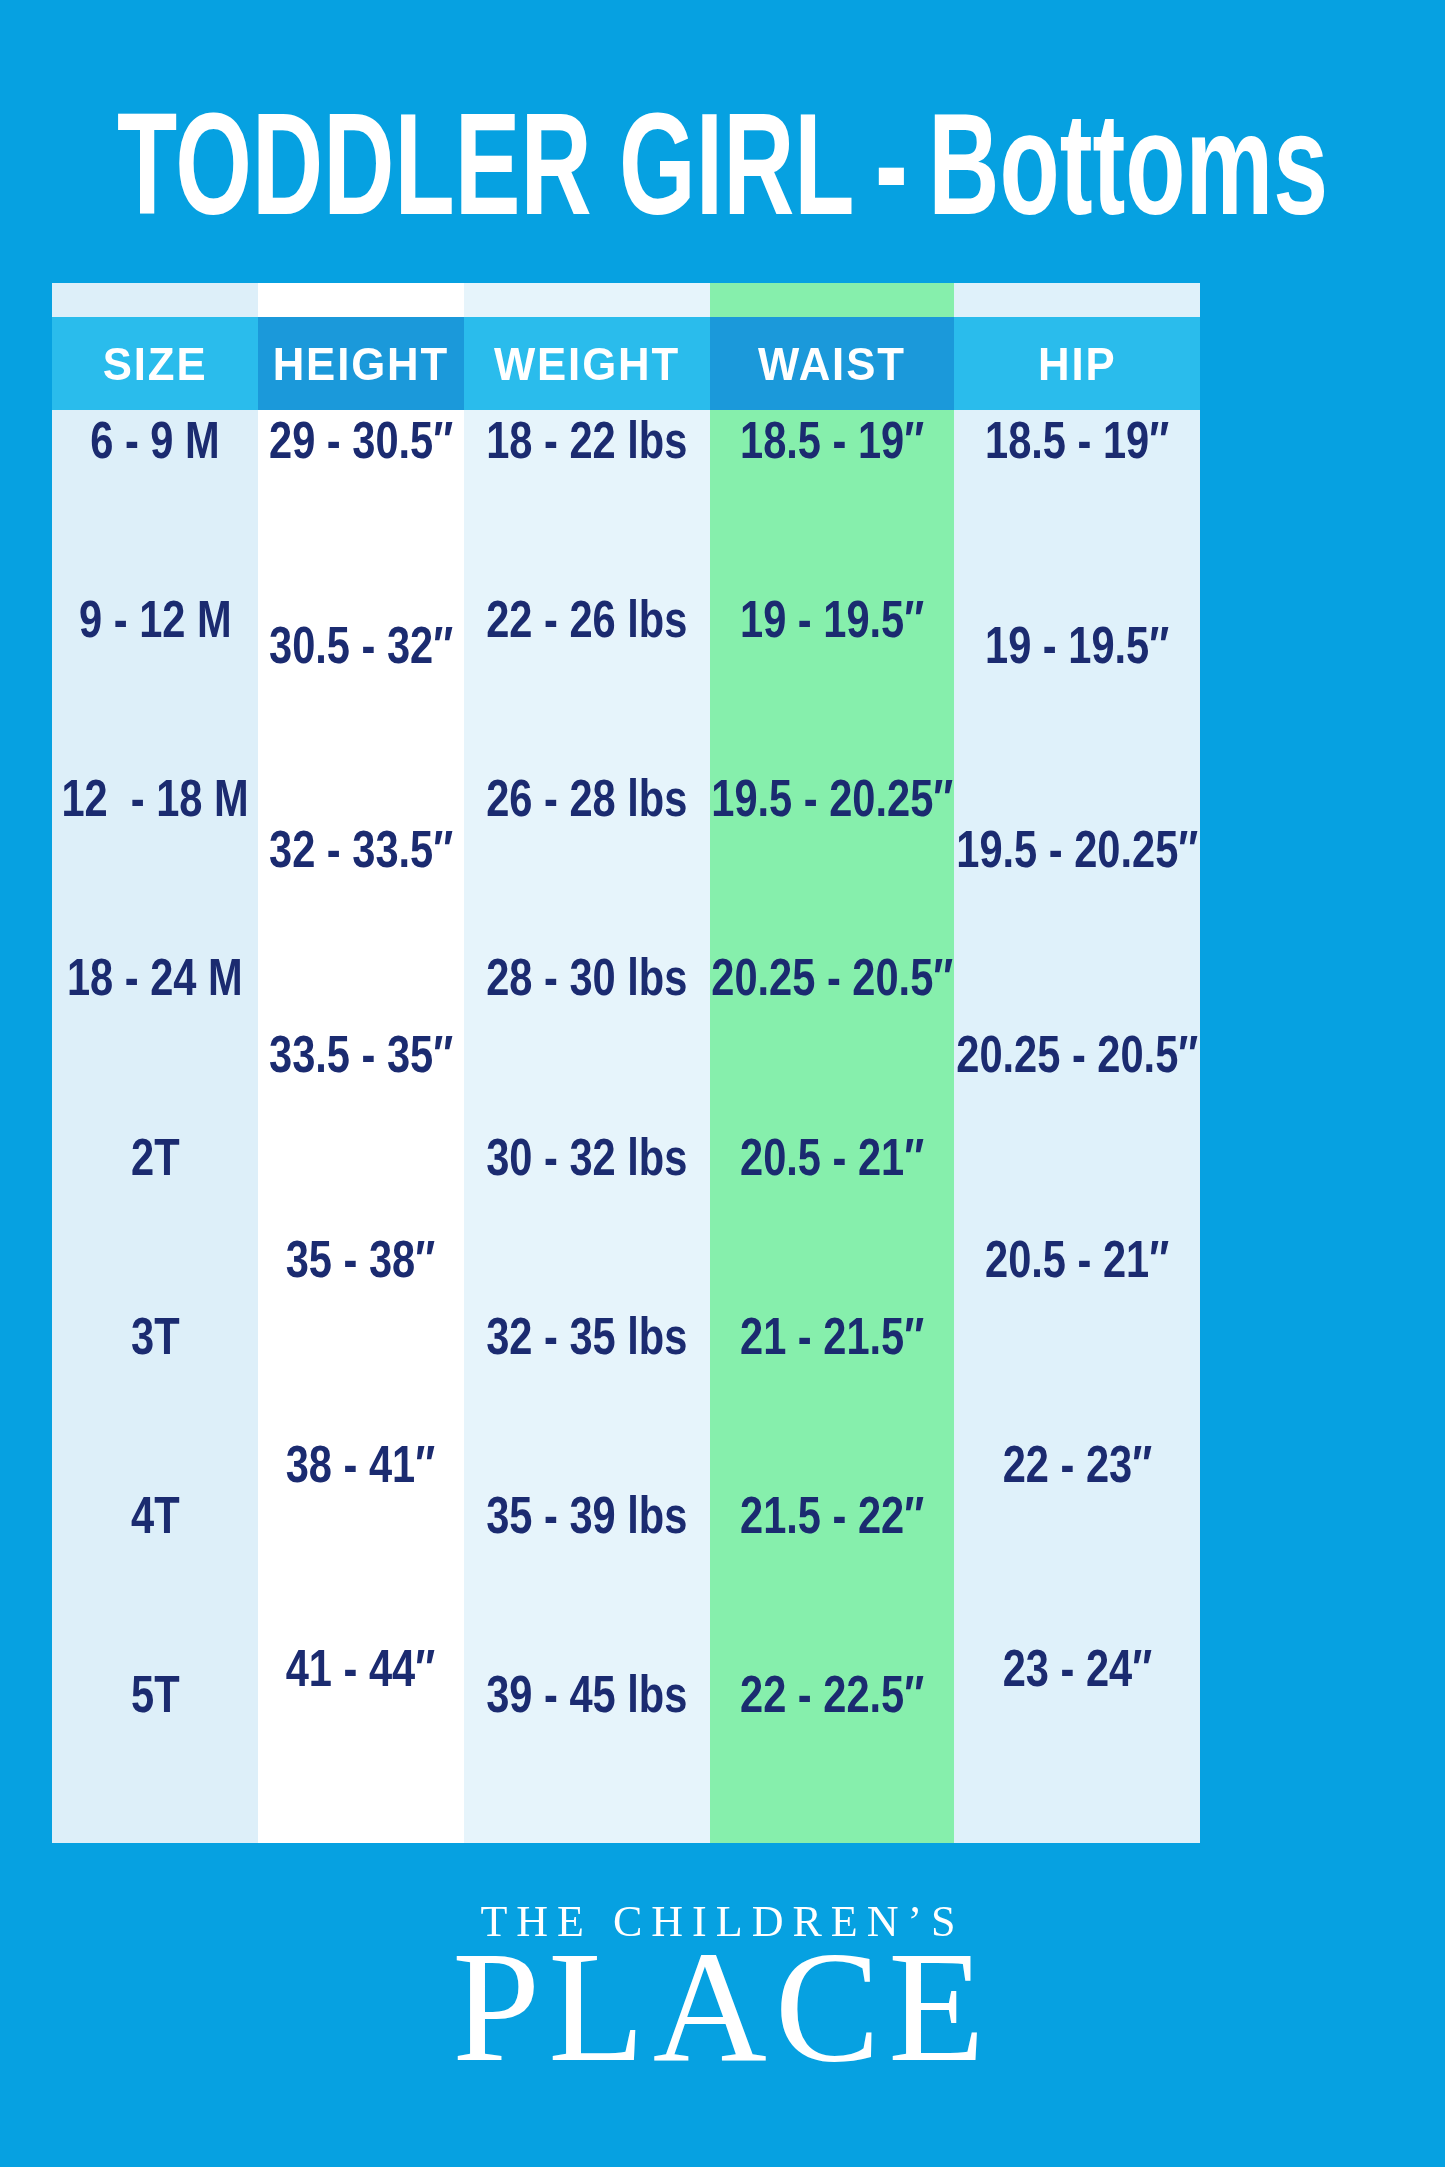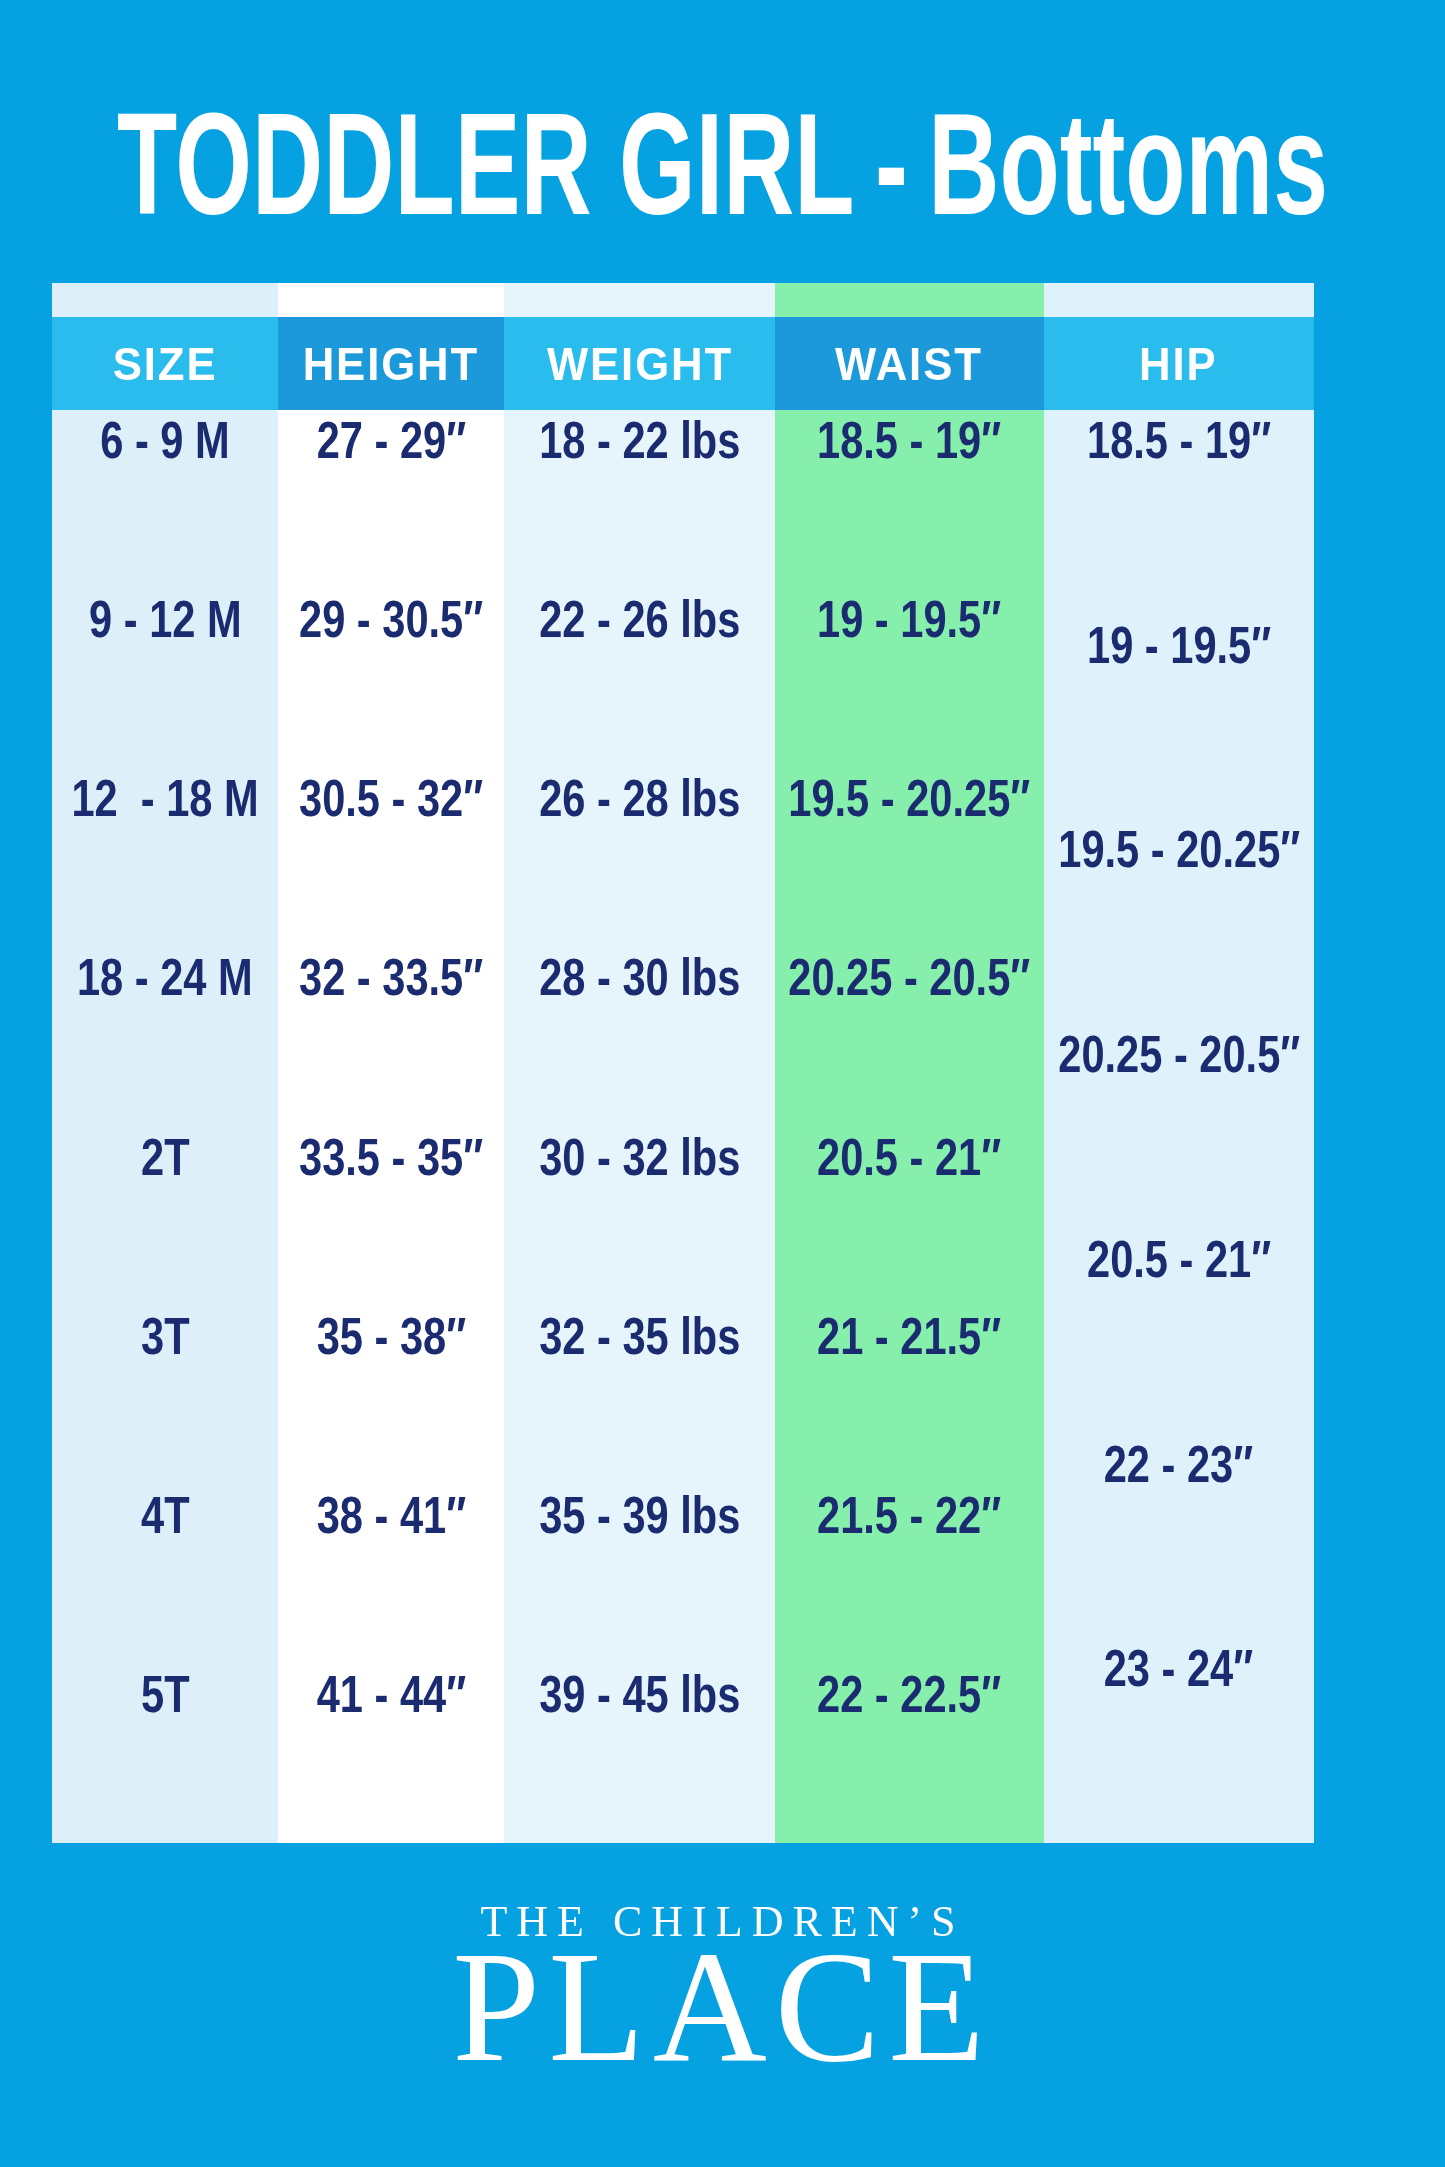--- a/index.html
+++ b/index.html
@@ -26,21 +26,21 @@
     font-size: 145px; line-height: 1; font-weight: 700;
     transform: scaleX(0.68); transform-origin: center;
     white-space: nowrap;
   }
   .title .sub { font-weight: 700; }
 
   
   .table {
     position: absolute;
     left: 52px; top: 283px;
-    width: 1262px; height: 1560px;
+    width: 1148px; height: 1560px;
     display: grid;
     grid-template-columns: 240fr 240fr 287fr 285fr 287fr;
   }
   .col { display: flex; flex-direction: column; min-width: 0; }
   .col-spacer { height: 34px; flex: 0 0 34px; }
   .col-header {
     height: 93px; flex: 0 0 93px;
     display: flex; align-items: center; justify-content: center;
   }
   .hdr-text {
@@ -119,23 +119,20 @@
         <div class="cell">
           <span class="cell-text">5T</span>
         </div>
       </div>
       <div class="col" style="background: rgb(255, 255, 255);">
         <div class="col-spacer"></div>
         <div class="col-header" style="background: rgb(27, 153, 218);">
           <span class="hdr-text">HEIGHT</span>
         </div>
         <div class="cell">
-          <span class="cell-text">27 - 29″</span>
-        </div>
-        <div class="cell">
           <span class="cell-text">29 - 30.5″</span>
         </div>
         <div class="cell">
           <span class="cell-text">30.5 - 32″</span>
         </div>
         <div class="cell">
           <span class="cell-text">32 - 33.5″</span>
         </div>
         <div class="cell">
           <span class="cell-text">33.5 - 35″</span>

